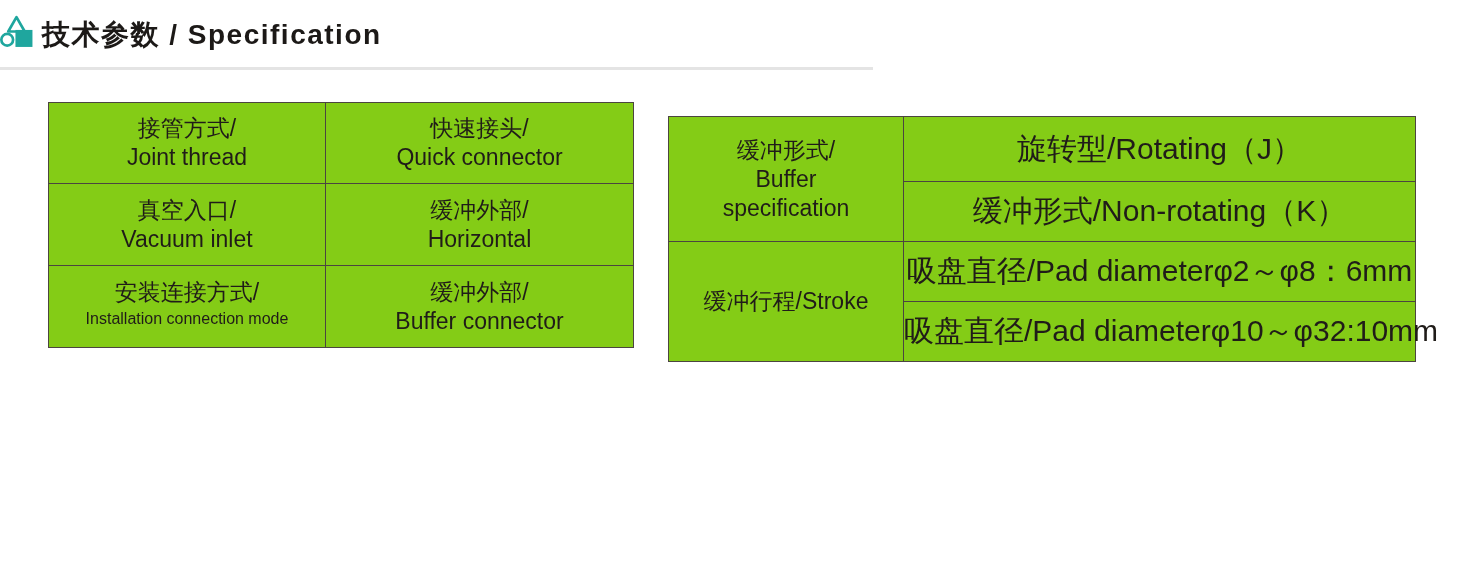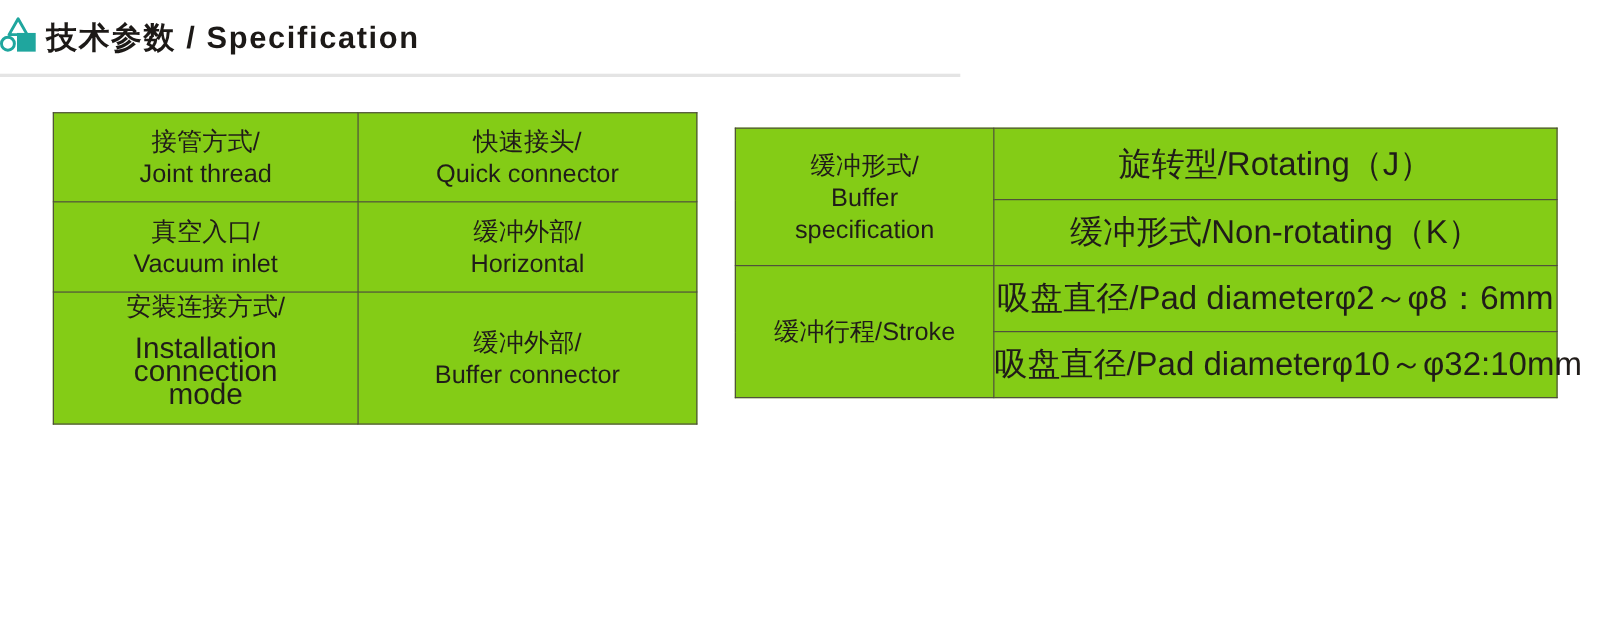--- a/index.html
+++ b/index.html
@@ -70,24 +70,24 @@
   #right-table tr.r2, #right-table tr.r3, #right-table tr.r4 { height: 60px; }
 
   .zh, .en, .line {
     display: block;
     font-size: 23px;
     line-height: 29px;
     color: #201c19;
   }
   .cell-tight .zh { line-height: 24px; }
   .cell-tight .en {
-    font-size: 27px;
+    font-size: 16px;
     line-height: 21px;
     max-width: 205px;
-    margin: 16px auto;
+    margin: 4px auto;
   }
   .value-line {
     font-size: 30px;
     color: #201c19;
     white-space: nowrap;
   }
 </style>
 </head>
 <body>
 

